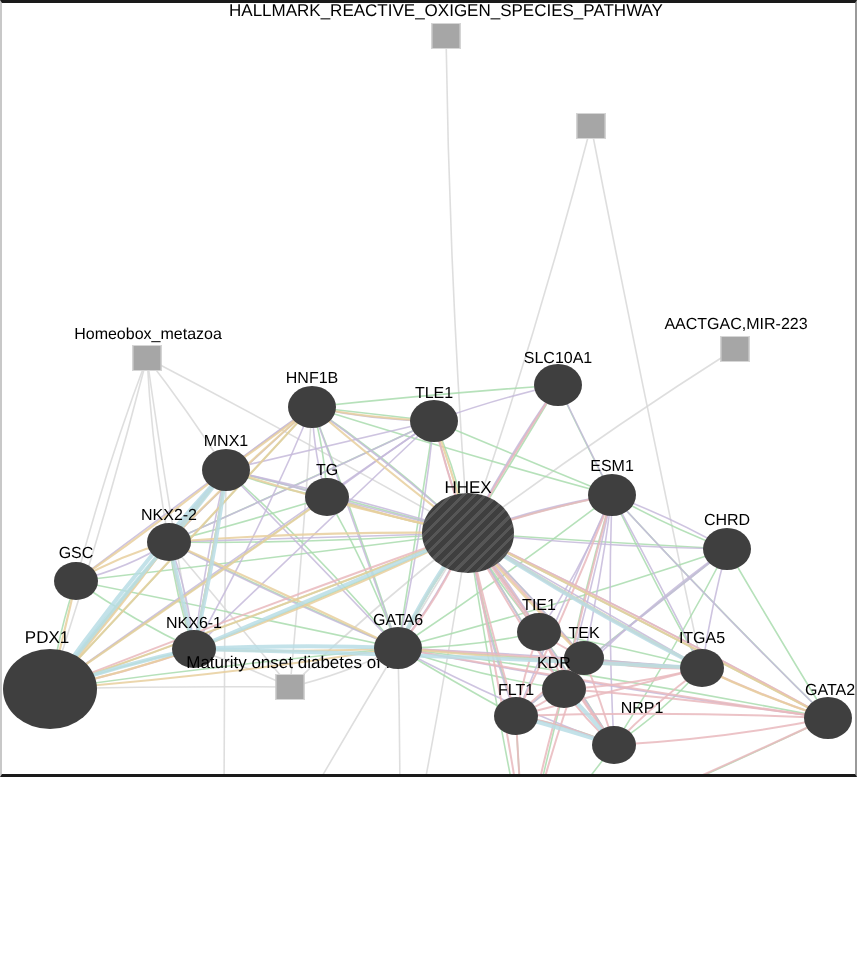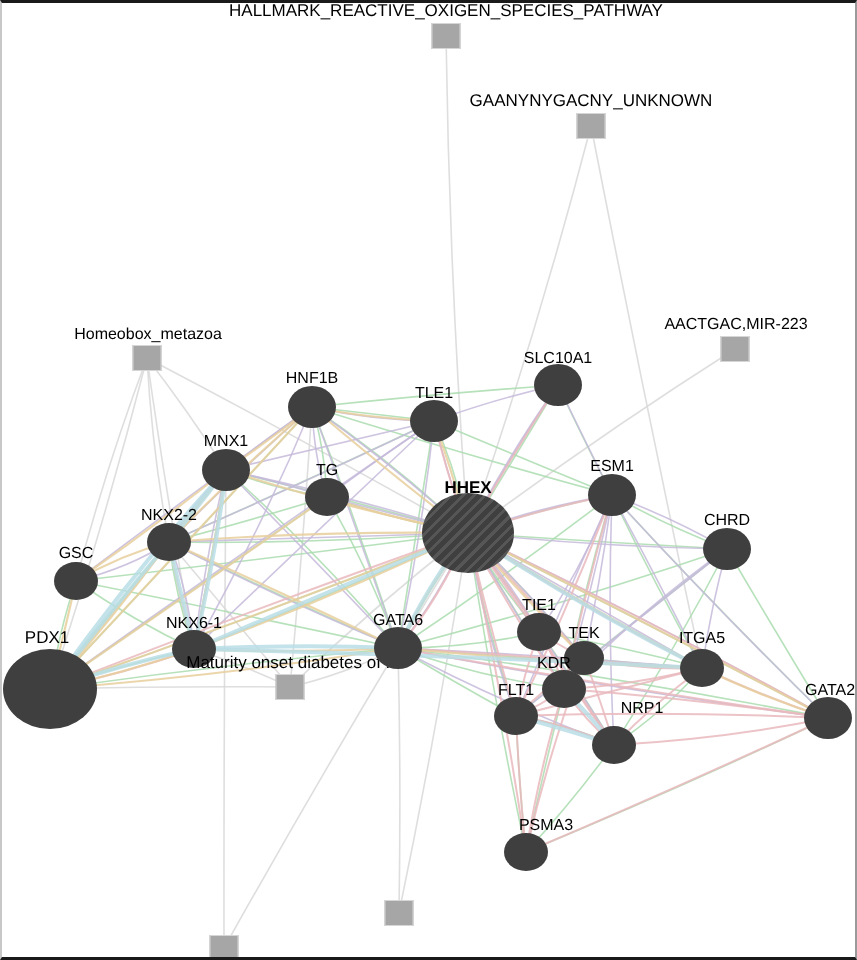--- a/index.html
+++ b/index.html
@@ -1,20 +1,20 @@
 <!DOCTYPE html>
 <html><head>
 <meta charset="utf-8">
 <title>Network Graph</title>
 <style>
   html,body{margin:0;padding:0;background:#ffffff;}
   body{font-family:"Liberation Sans",sans-serif;}
   #canvas-frame{
     position:relative;
-    width:857px;height:960px;
+    width:857px;height:777px;
     background:#ffffff;
     overflow:hidden;
     box-sizing:border-box;
     border-top:3px solid #1a1a1a;
     border-bottom:3px solid #1a1a1a;
     border-left:2px solid #c8c8c8;
     border-right:2px solid #9a9a9a;
   }
   #edge-layer{position:absolute;left:0;top:0;width:857px;height:960px;}
   #node-layer{position:absolute;left:0;top:0;width:857px;height:960px;}
@@ -287,37 +287,36 @@
         <path d="M 466 530 Q 580.5975718524296 604.7626209330106 700 665" stroke="#b9dde5" stroke-width="4" fill="none" stroke-linecap="round" opacity="0.85"></path>
         <path d="M 192 646 Q 444.39042091667204 651.7307758351 700 665" stroke="#b9dde5" stroke-width="4" fill="none" stroke-linecap="round" opacity="0.85"></path>
         <path d="M 514 713 Q 569.0364933079278 727.9261035958426 612 742" stroke="#b9dde5" stroke-width="4" fill="none" stroke-linecap="round" opacity="0.85"></path>
         <path d="M 562 686 Q 588.6319065138846 713.5370807682802 612 742" stroke="#b9dde5" stroke-width="4" fill="none" stroke-linecap="round" opacity="0.85"></path>
       </g>
     </svg>
   <div id="node-layer">
       <div class="node node-square" style="left: 444px; top: 33px; width: 29px; height: 26px;"></div>
       <div class="node-label lbl-lg" style="left: 444px; top: 18px;">HALLMARK_REACTIVE_OXIGEN_SPECIES_PATHWAY</div>
       <div class="node node-square" style="left: 589px; top: 123px; width: 29px; height: 26px;"></div>
-      <div class="node-label lbl-lg" style="left: 589px; top: 108px;">GAANYNYGACNY_UNKNOWN</div>
       <div class="node node-square" style="left: 145px; top: 355px; width: 29px; height: 26px;"></div>
       <div class="node-label lbl-md" style="left: 146px; top: 341px;">Homeobox_metazoa</div>
       <div class="node node-square" style="left: 733px; top: 346px; width: 29px; height: 26px;"></div>
       <div class="node-label lbl-md" style="left: 734px; top: 331px;">AACTGAC,MIR-223</div>
       <div class="node node-ellipse" style="left: 310px; top: 404px; width: 48px; height: 42px;"></div>
       <div class="node-label lbl-md" style="left: 310px; top: 385px;">HNF1B</div>
       <div class="node node-ellipse" style="left: 432px; top: 418px; width: 48px; height: 42px;"></div>
       <div class="node-label lbl-md" style="left: 432px; top: 400px;">TLE1</div>
       <div class="node node-ellipse" style="left: 556px; top: 382px; width: 48px; height: 42px;"></div>
       <div class="node-label lbl-md" style="left: 556px; top: 365px;">SLC10A1</div>
       <div class="node node-ellipse" style="left: 224px; top: 467px; width: 48px; height: 42px;"></div>
       <div class="node-label lbl-md" style="left: 224px; top: 448px;">MNX1</div>
       <div class="node node-ellipse" style="left: 325px; top: 494px; width: 44px; height: 38px;"></div>
       <div class="node-label lbl-md" style="left: 325px; top: 477px;">TG</div>
       <div class="node node-ellipse hatched" style="left: 466px; top: 530px; width: 92px; height: 80px;"></div>
-      <div class="node-label lbl-lg" style="left: 466px; top: 495px; font-weight: bold;">HHEX</div>
+      <div class="node-label lbl-lg" style="left: 466px; top: 495px;">HHEX</div>
       <div class="node node-ellipse" style="left: 610px; top: 492px; width: 48px; height: 42px;"></div>
       <div class="node-label lbl-md" style="left: 610px; top: 473px;">ESM1</div>
       <div class="node node-ellipse" style="left: 725px; top: 546px; width: 48px; height: 42px;"></div>
       <div class="node-label lbl-md" style="left: 725px; top: 527px;">CHRD</div>
       <div class="node node-ellipse" style="left: 167px; top: 539px; width: 44px; height: 38px;"></div>
       <div class="node-label lbl-md" style="left: 167px; top: 522px;">NKX2-2</div>
       <div class="node node-ellipse" style="left: 74px; top: 578px; width: 44px; height: 38px;"></div>
       <div class="node-label lbl-md" style="left: 74px; top: 560px;">GSC</div>
       <div class="node node-ellipse" style="left: 48px; top: 686px; width: 94px; height: 80px;"></div>
       <div class="node-label lbl-lg" style="left: 45px; top: 645px;">PDX1</div>

